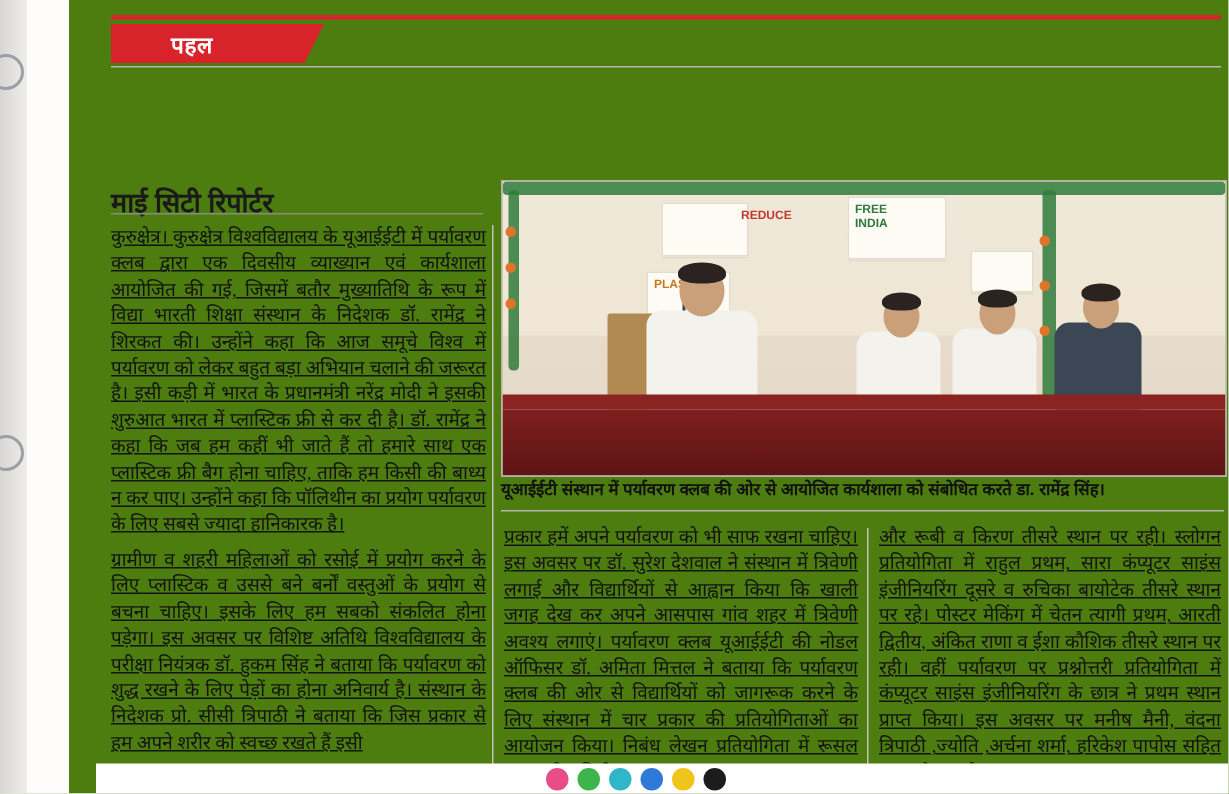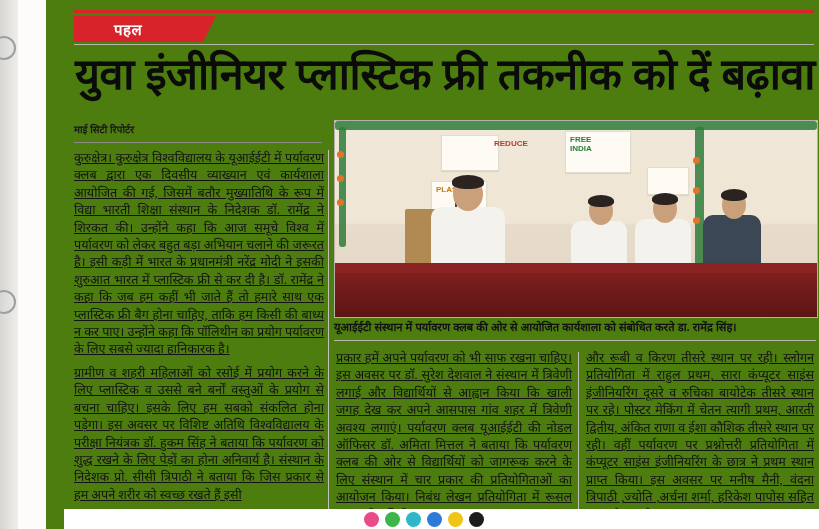--- a/index.html
+++ b/index.html
@@ -119,21 +119,21 @@
     letter-spacing: -0.5px;
   }
 
   
   .byline {
     position: absolute;
     left: 28px; top: 122px;
     width: 248px;
     font-family: "Liberation Sans", sans-serif;
     font-weight: bold;
-    font-size: 10px;
+    font-size: 18px;
     color: #1a1a1a;
   }
   .byline-rule {
     position: absolute;
     left: 28px; top: 142px;
     width: 248px; height: 1px;
     background: #8d8a85;
   }
 
   
@@ -292,21 +292,20 @@
   <div class="paper">
 
     <div class="top-rule"></div>
 
     <div class="strip">
       <div class="strip-label">पहल</div>
       <div class="strip-shape"></div>
     </div>
     <div class="strip-underline"></div>
 
-    <div class="main-headline">युवा इंजीनियर प्लास्टिक फ्री तकनीक को दें बढ़ावा</div>
 
     <div class="byline">माई सिटी रिपोर्टर</div>
     <div class="byline-rule"></div>
 
     <div class="vrule" style="left:282px; top:150px; height:360px;"></div>
     <div class="vrule" style="left:532px; top:352px; height:158px;"></div>
 
     <div class="col col1">
       <p>कुरुक्षेत्र। कुरुक्षेत्र विश्वविद्यालय के यूआईईटी में पर्यावरण क्लब द्वारा एक दिवसीय व्याख्यान एवं कार्यशाला आयोजित की गई, जिसमें बतौर मुख्यातिथि के रूप में विद्या भारती शिक्षा संस्थान के निदेशक डॉ. रामेंद्र ने शिरकत की। उन्होंने कहा कि आज समूचे विश्व में पर्यावरण को लेकर बहुत बड़ा अभियान चलाने की जरूरत है। इसी कड़ी में भारत के प्रधानमंत्री नरेंद्र मोदी ने इसकी शुरुआत भारत में प्लास्टिक फ्री से कर दी है। डॉ. रामेंद्र ने कहा कि जब हम कहीं भी जाते हैं तो हमारे साथ एक प्लास्टिक फ्री बैग होना चाहिए, ताकि हम किसी की बाध्य न कर पाए। उन्होंने कहा कि पॉलिथीन का प्रयोग पर्यावरण के लिए सबसे ज्यादा हानिकारक है।</p>
       <p>ग्रामीण व शहरी महिलाओं को रसोई में प्रयोग करने के लिए प्लास्टिक व उससे बने बर्नों वस्तुओं के प्रयोग से बचना चाहिए। इसके लिए हम सबको संकलित होना पड़ेगा। इस अवसर पर विशिष्ट अतिथि विश्वविद्यालय के परीक्षा नियंत्रक डॉ. हुकम सिंह ने बताया कि पर्यावरण को शुद्ध रखने के लिए पेड़ों का होना अनिवार्य है। संस्थान के निदेशक प्रो. सीसी त्रिपाठी ने बताया कि जिस प्रकार से हम अपने शरीर को स्वच्छ रखते हैं इसी</p>

